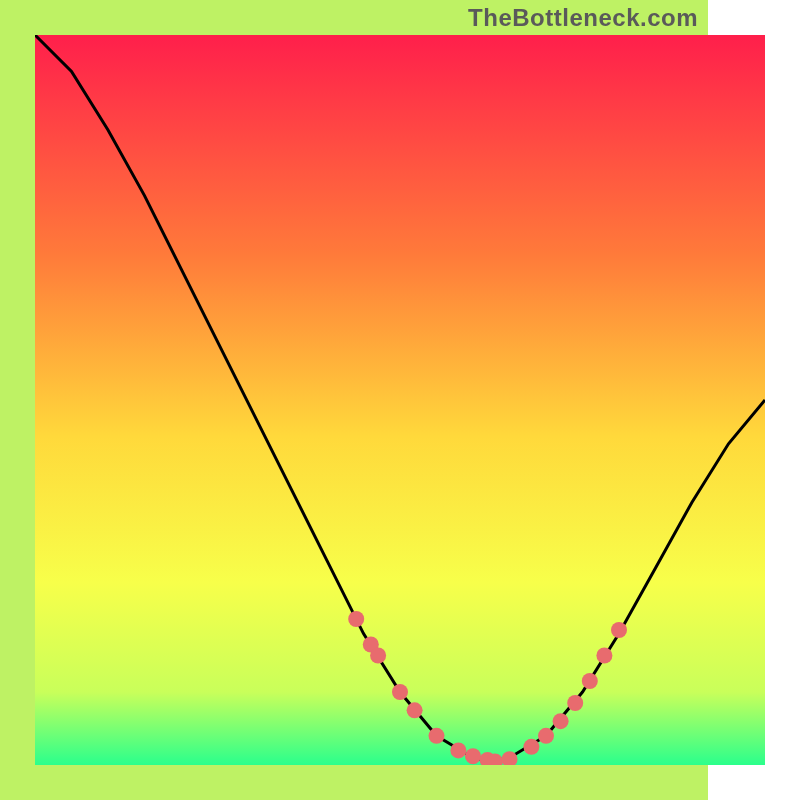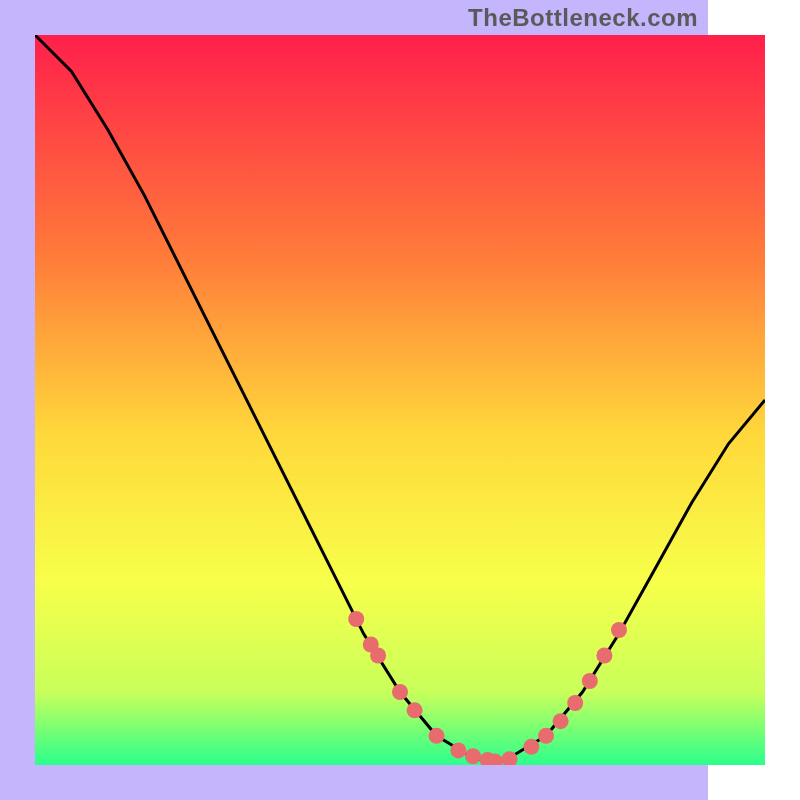--- a/index.html
+++ b/index.html
@@ -8,21 +8,21 @@
     background: #fff;
     width: 800px;
     height: 800px;
     overflow: hidden;
     font-family: Arial, Helvetica, sans-serif;
   }
   .frame {
     position: relative;
     width: 708px;
     height: 800px;
-    background: #c4b5fd;
+    background: #bef264;
   }
   .watermark {
     position: absolute;
     top: 4px;
     right: 10px;
     color: #5a5a5a;
     font-size: 24px;
     font-weight: 600;
     letter-spacing: 0.5px;
     z-index: 5;

